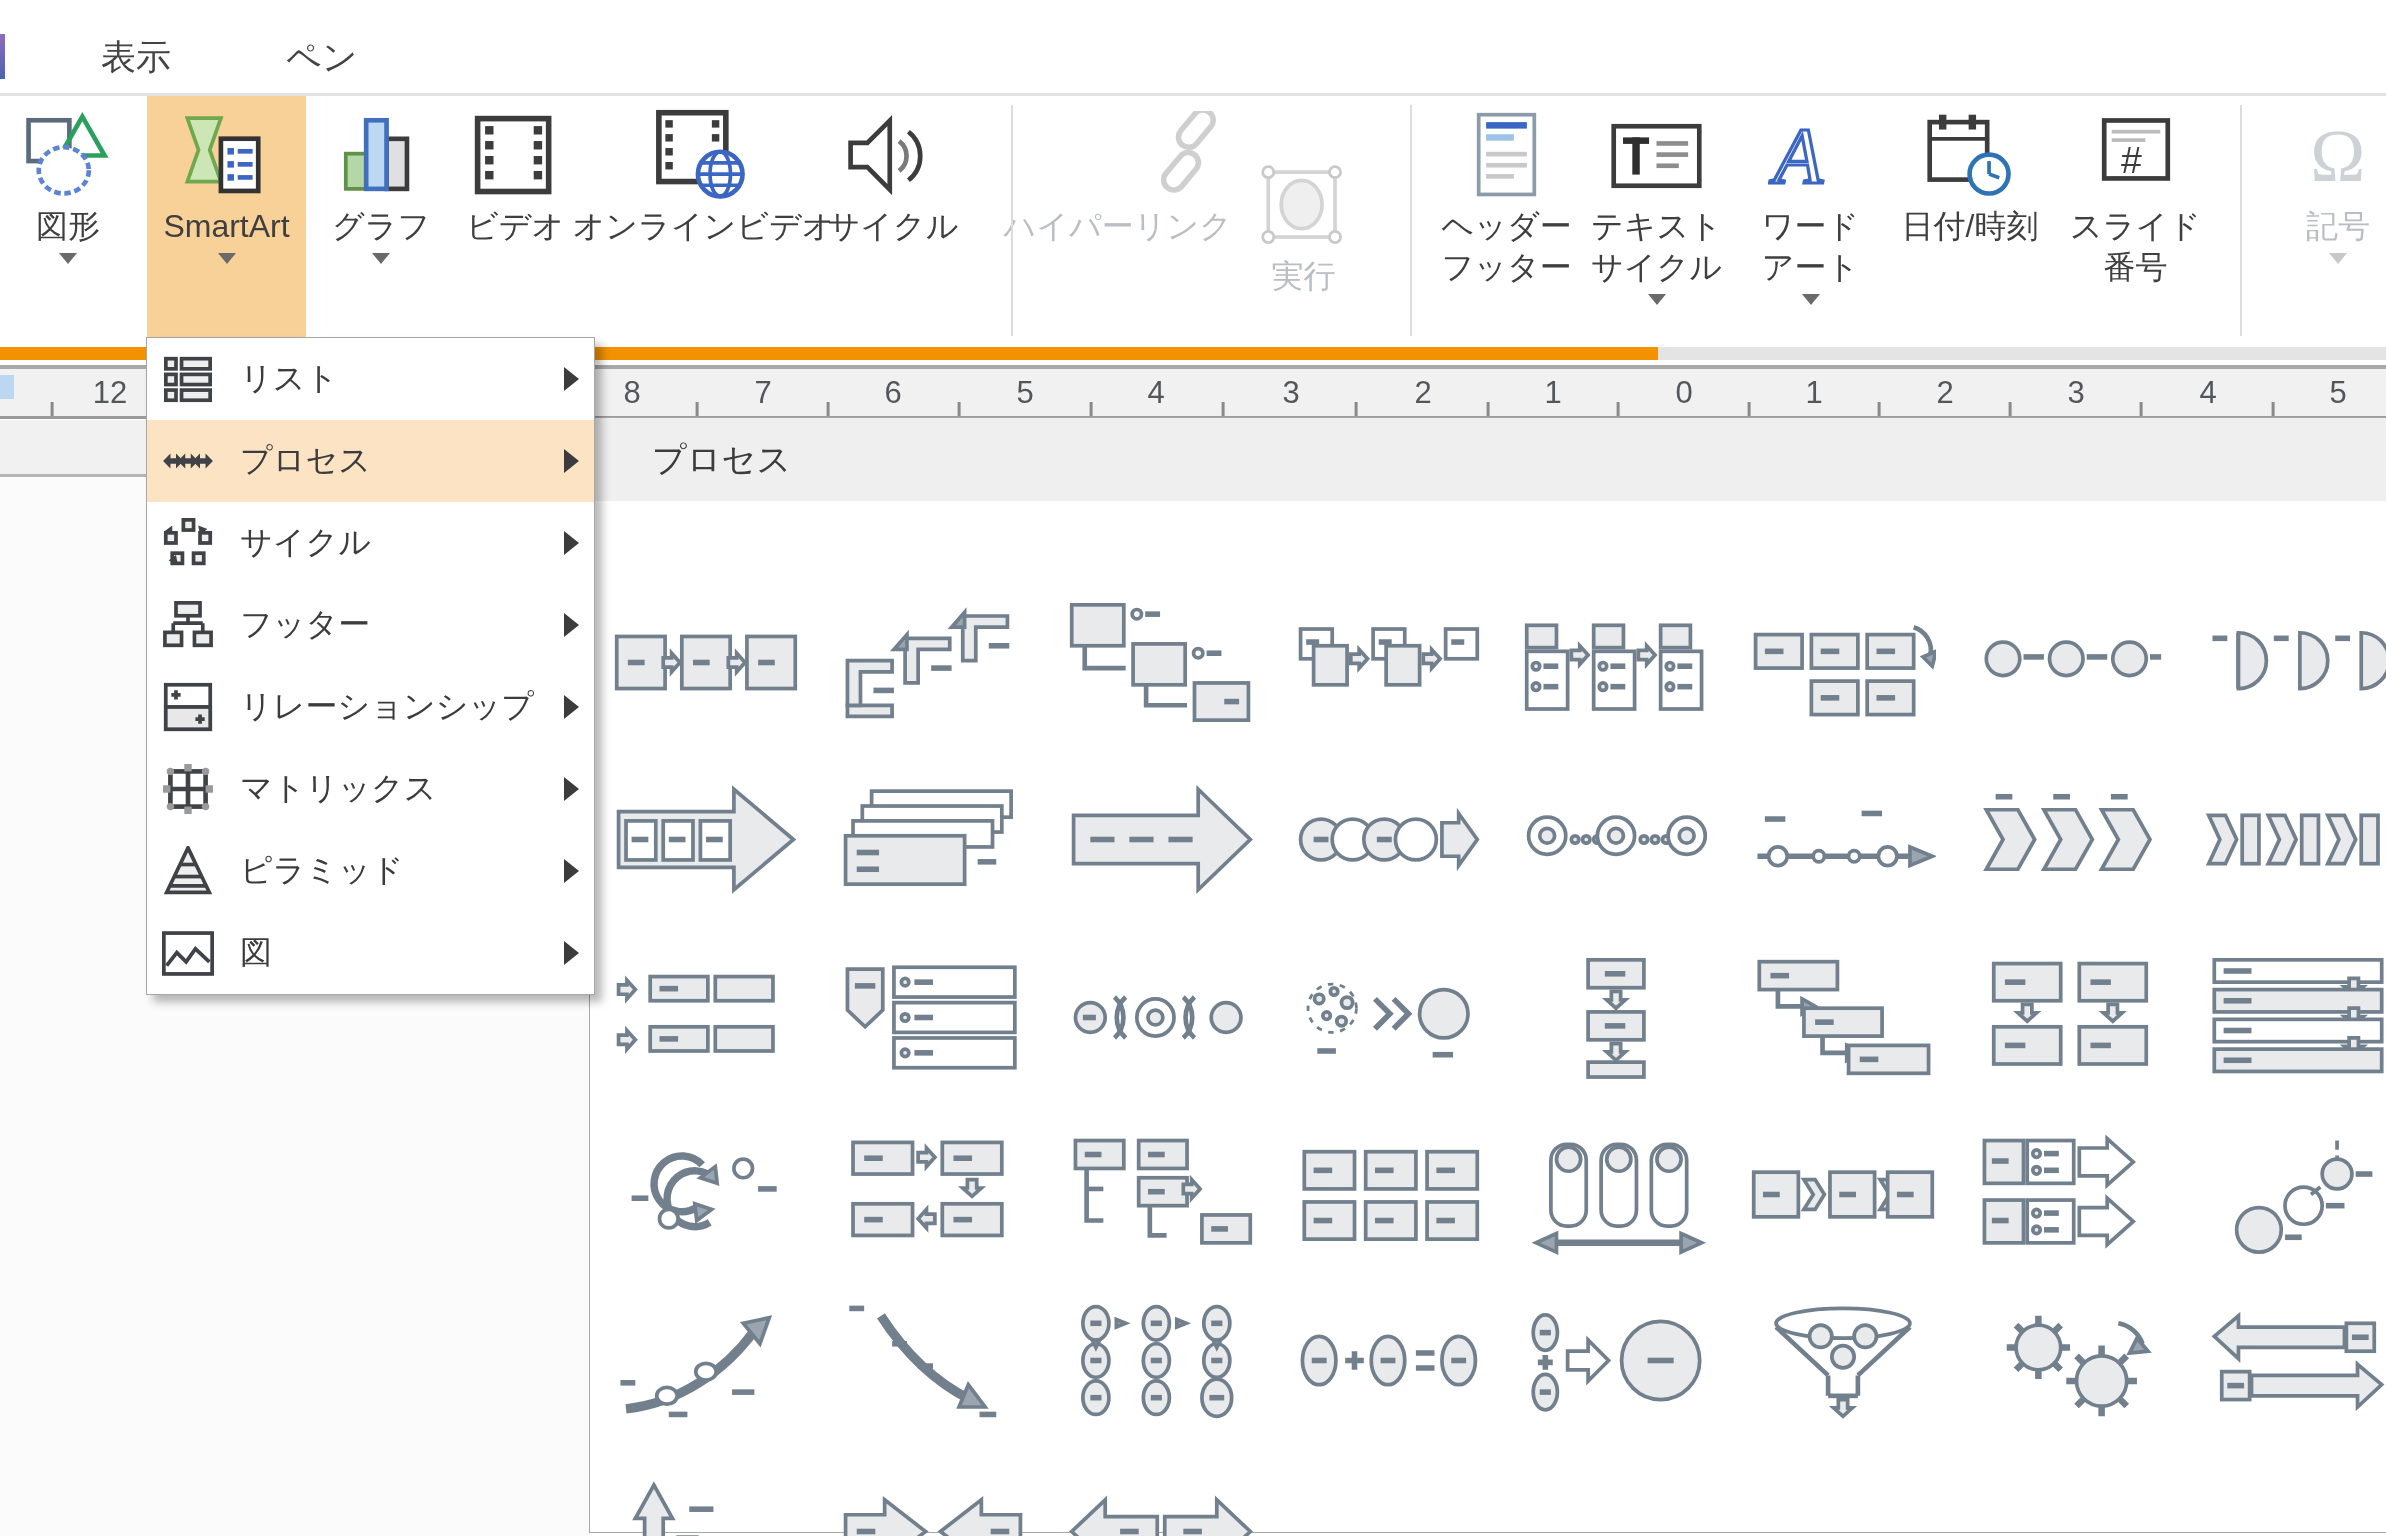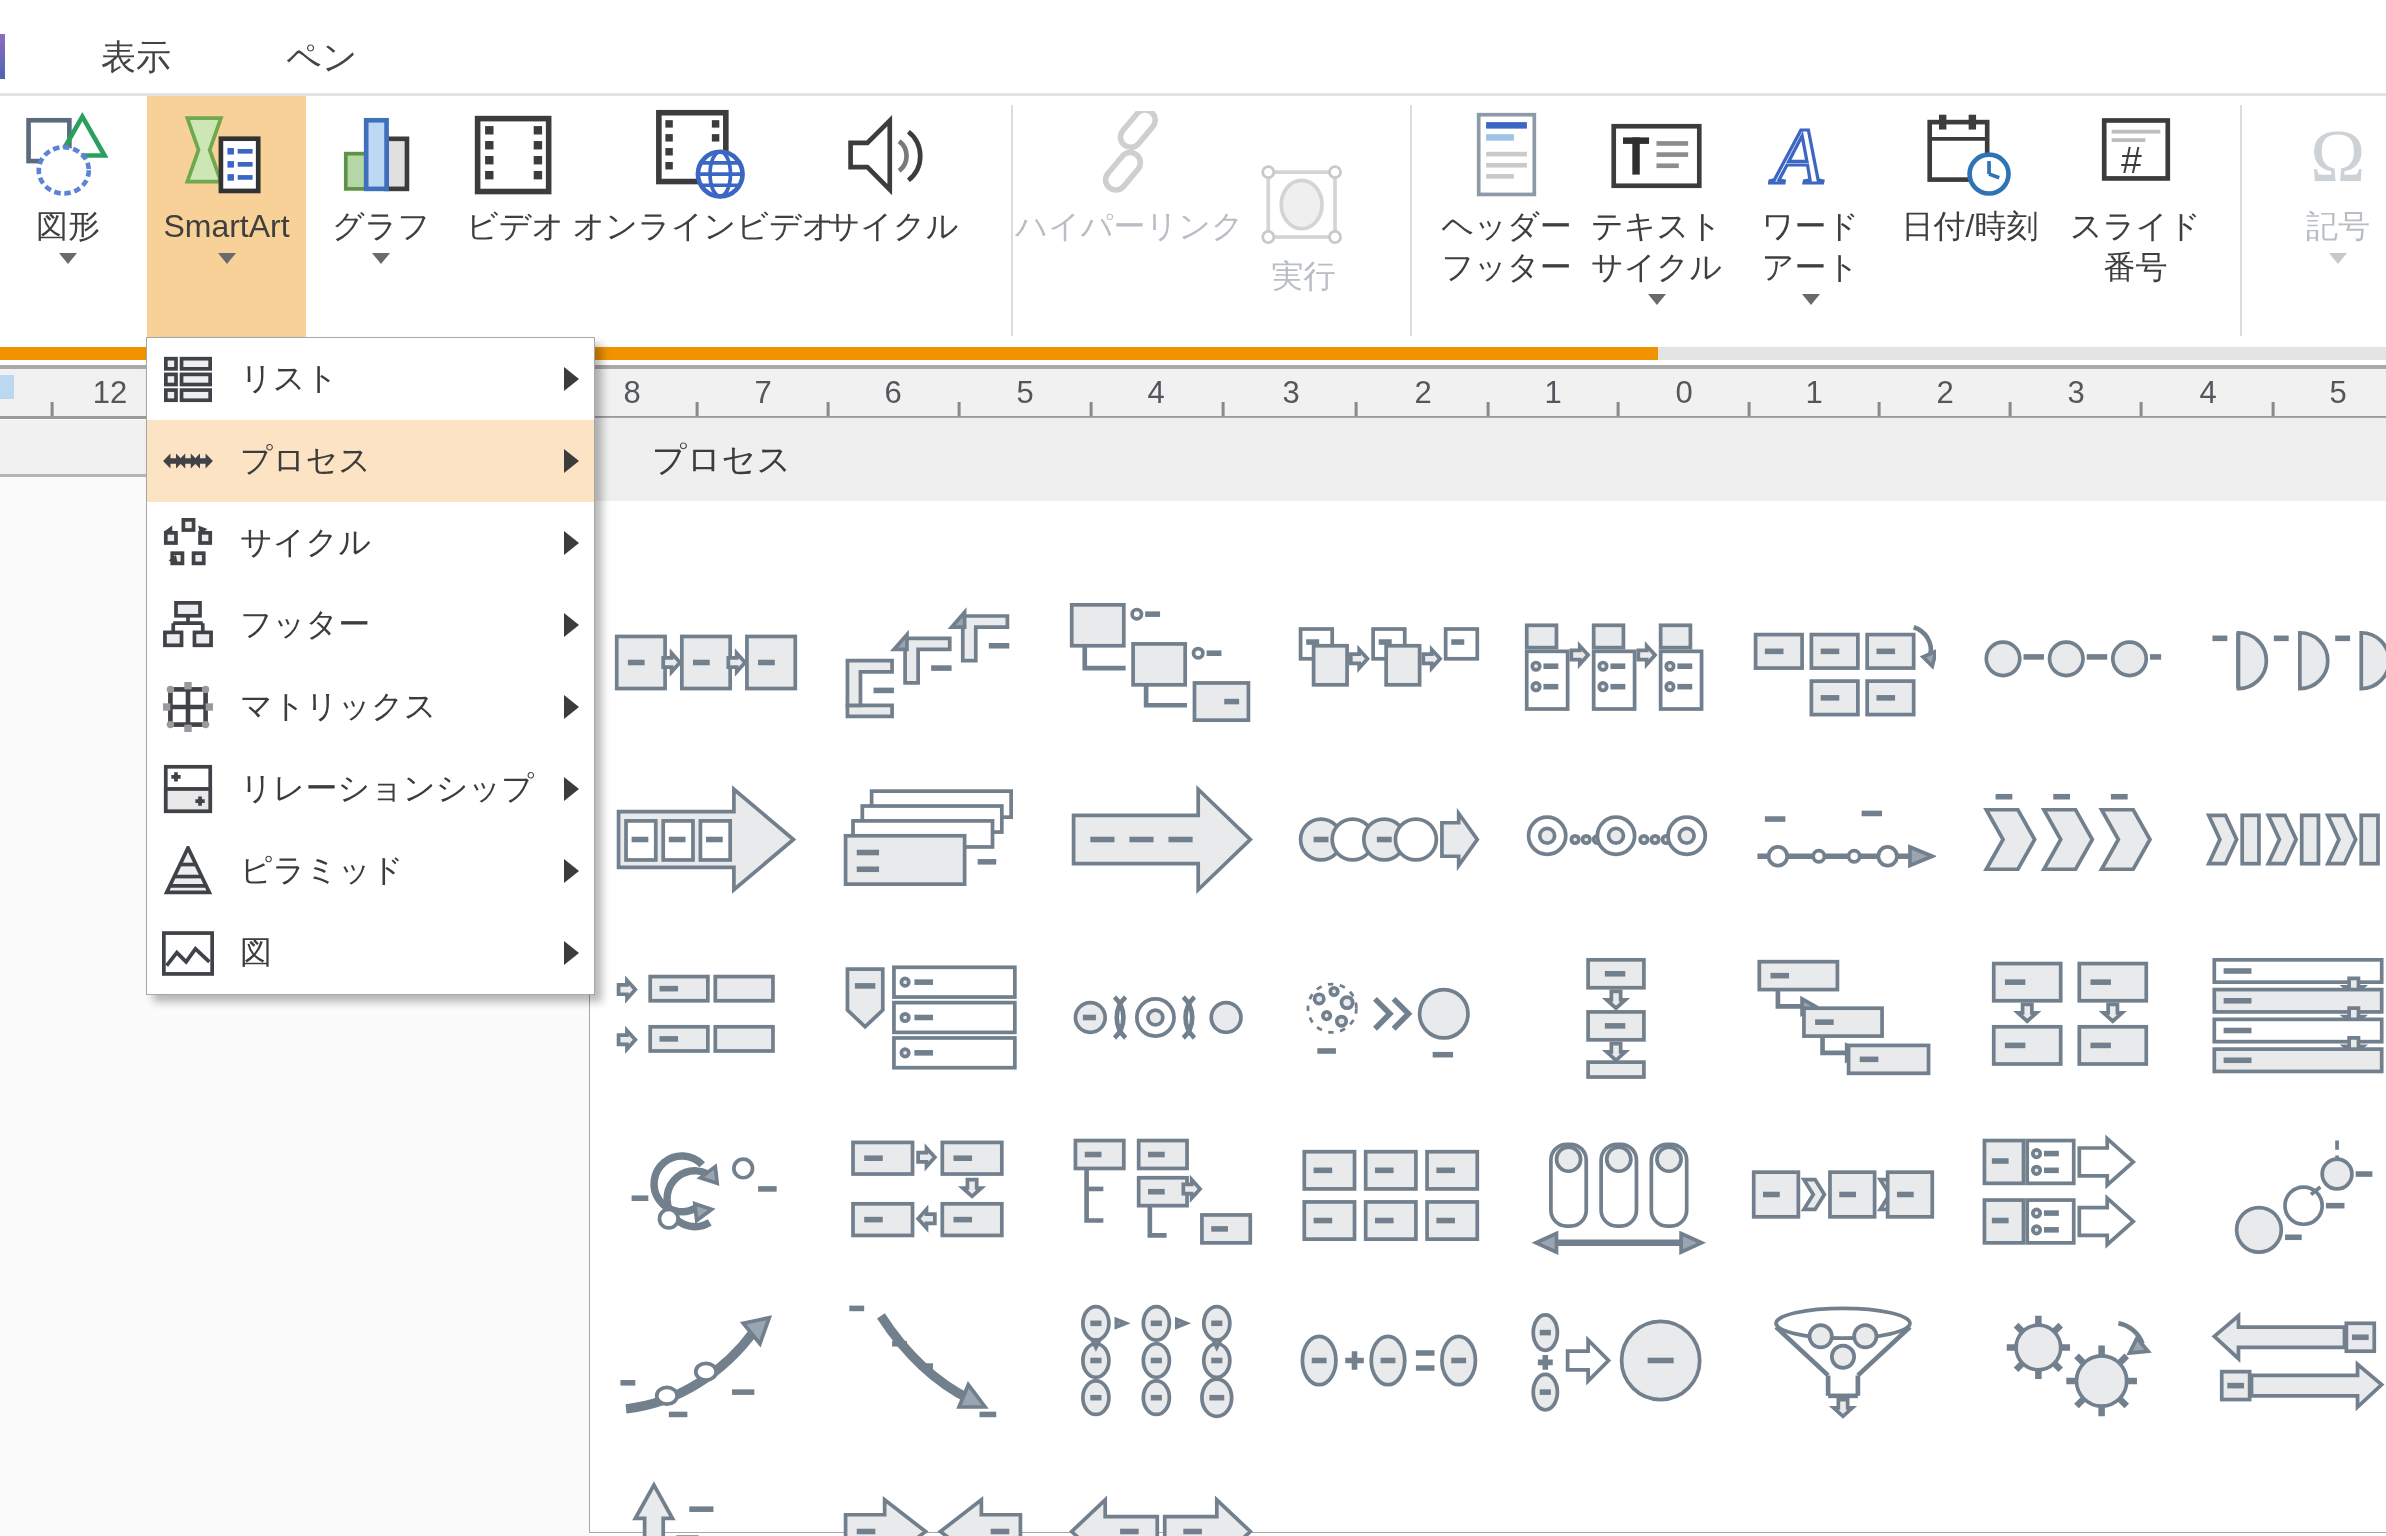--- a/index.html
+++ b/index.html
@@ -149,21 +149,21 @@
         <svg width="97" height="86" viewBox="0 0 104 92">
           <polygon points="6,32 24,32 48,8 48,82 24,58 6,58" fill="#fff" stroke="#3c3c3c" stroke-width="5"></polygon>
           <path d="M58,30 a20,20 0 0 1 0,32" fill="none" stroke="#7a7a7a" stroke-width="5"></path>
           <path d="M68,20 a33,33 0 0 1 0,52" fill="none" stroke="#3c3c3c" stroke-width="5"></path>
         </svg>
       </div>
       <div class="lbl">
         <div>サイクル</div>
       </div>
     </div>
-    <div class="rbtn disabled" style="left: 1027px; width: 205px;">
+    <div class="rbtn disabled" style="left: 1027px; width: 205px; align-items: flex-end;">
       <div class="icon">
         <svg width="89" height="89" viewBox="0 0 96 96">
           <rect x="34" y="8" width="46" height="22" rx="11" fill="none" stroke="#cfcfcf" stroke-width="6" transform="rotate(-50 57 19)"></rect>
           <rect x="18" y="54" width="46" height="22" rx="11" fill="none" stroke="#cfcfcf" stroke-width="6" transform="rotate(-50 41 65)"></rect>
         </svg>
       </div>
       <div class="lbl">
         <div>ハイパーリンク</div>
       </div>
     </div>
@@ -947,52 +947,52 @@
           </g>
           <path d="M27,16 v8 M11,24 h32 M11,24 v10 M43,24 v10" fill="none" stroke="#3f4347" stroke-width="4"></path>
         </svg>
       </div>
       <div class="mlbl">フッター</div>
       <div class="sub"></div>
     </div>
     <div class="mitem">
       <div class="micon">
         <svg width="50" height="50" viewBox="0 0 54 54">
+          <rect x="3" y="3" width="48" height="48" fill="#fff" stroke="#3f4347" stroke-width="4"></rect>
+          <line x1="3" y1="27" x2="51" y2="27" stroke="#3f4347" stroke-width="4"></line>
+          <rect x="3" y="27" width="48" height="24" fill="#e8e8e8" stroke="#3f4347" stroke-width="4"></rect>
+          <path d="M14,9 v10 M9,14 h10 M40,35 v10 M35,40 h10" stroke="#3f4347" stroke-width="4" fill="none"></path>
+        </svg>
+      </div>
+      <div class="mlbl">リレーションシップ</div>
+      <div class="sub"></div>
+    </div>
+    <div class="mitem">
+      <div class="micon">
+        <svg width="50" height="50" viewBox="0 0 54 54">
           <rect x="8" y="8" width="38" height="38" fill="#fff" stroke="#3f4347" stroke-width="5"></rect>
           <path d="M27,8 v38 M8,27 h38" stroke="#3f4347" stroke-width="5"></path>
           <g fill="#9a9a9a">
             <rect x="23" y="0" width="8" height="8"></rect>
             <rect x="23" y="46" width="8" height="8"></rect>
             <rect x="0" y="23" width="8" height="8"></rect>
             <rect x="46" y="23" width="8" height="8"></rect>
             <circle cx="8" cy="8" r="4"></circle>
             <circle cx="46" cy="8" r="4"></circle>
             <circle cx="8" cy="46" r="4"></circle>
             <circle cx="46" cy="46" r="4"></circle>
           </g>
         </svg>
       </div>
       <div class="mlbl">マトリックス</div>
       <div class="sub"></div>
     </div>
     <div class="mitem">
       <div class="micon">
         <svg width="50" height="50" viewBox="0 0 54 54">
-          <rect x="3" y="3" width="48" height="48" fill="#fff" stroke="#3f4347" stroke-width="4"></rect>
-          <line x1="3" y1="27" x2="51" y2="27" stroke="#3f4347" stroke-width="4"></line>
-          <rect x="3" y="27" width="48" height="24" fill="#e8e8e8" stroke="#3f4347" stroke-width="4"></rect>
-          <path d="M14,9 v10 M9,14 h10 M40,35 v10 M35,40 h10" stroke="#3f4347" stroke-width="4" fill="none"></path>
-        </svg>
-      </div>
-      <div class="mlbl">リレーションシップ</div>
-      <div class="sub"></div>
-    </div>
-    <div class="mitem">
-      <div class="micon">
-        <svg width="50" height="50" viewBox="0 0 54 54">
           <polygon points="27,2 50,50 4,50" fill="#eee" stroke="#3f4347" stroke-width="4"></polygon>
           <line x1="18" y1="20" x2="36" y2="20" stroke="#3f4347" stroke-width="4"></line>
           <line x1="12" y1="33" x2="42" y2="33" stroke="#3f4347" stroke-width="4"></line>
           <line x1="7" y1="43" x2="47" y2="43" stroke="#3f4347" stroke-width="4"></line>
         </svg>
       </div>
       <div class="mlbl">ピラミッド</div>
       <div class="sub"></div>
     </div>
     <div class="mitem">

